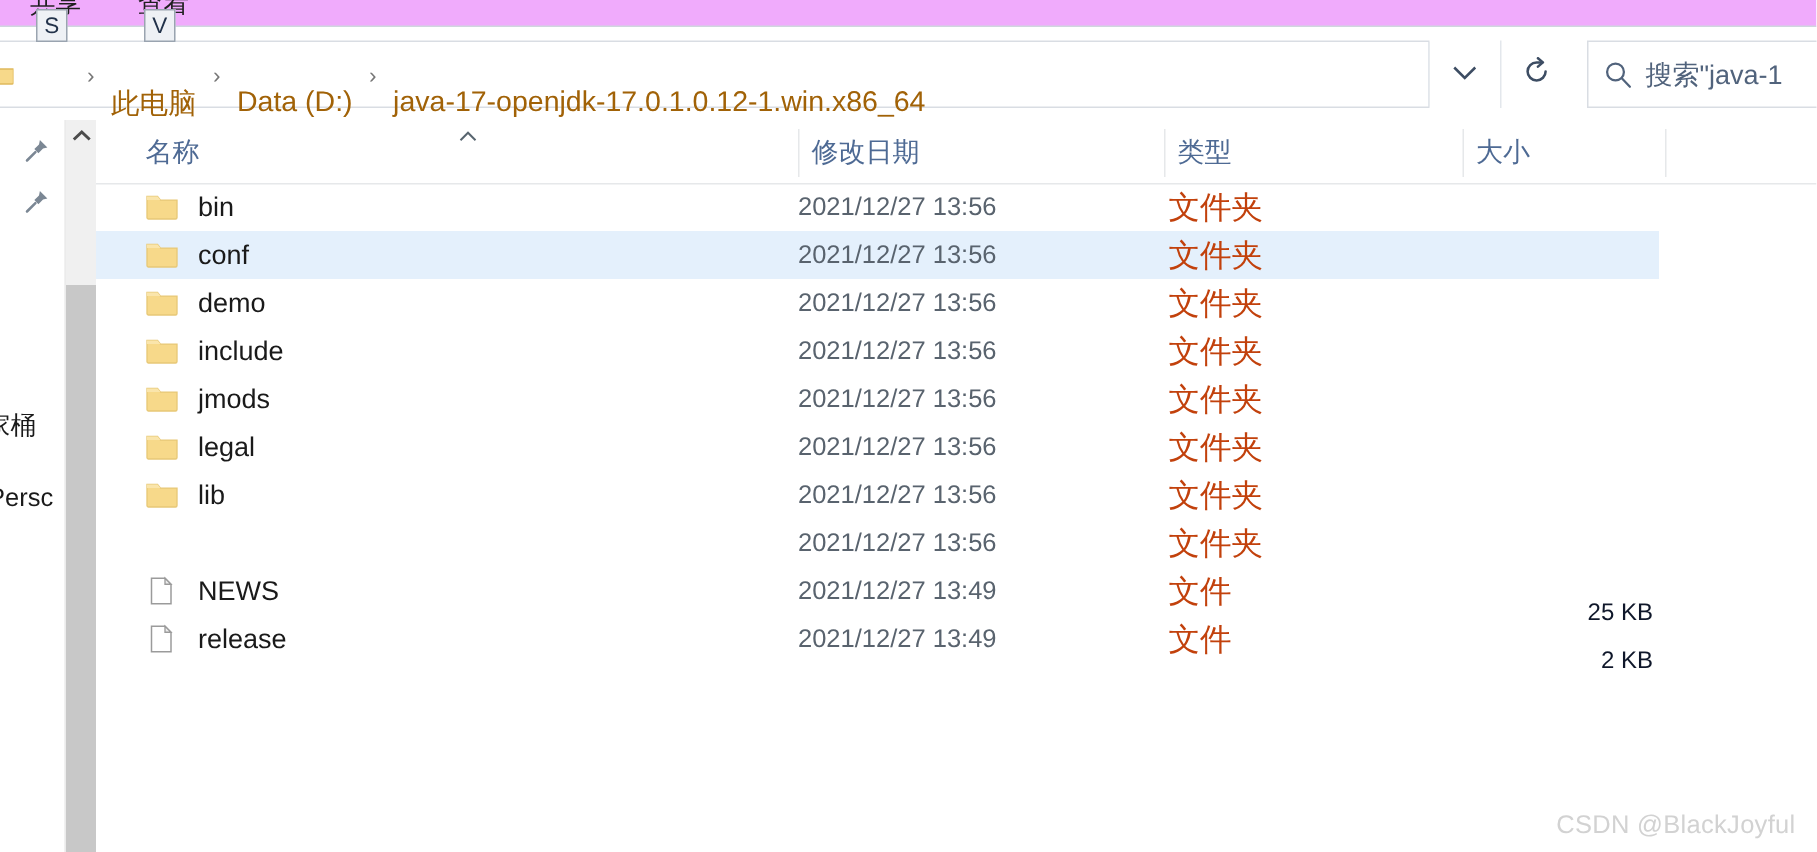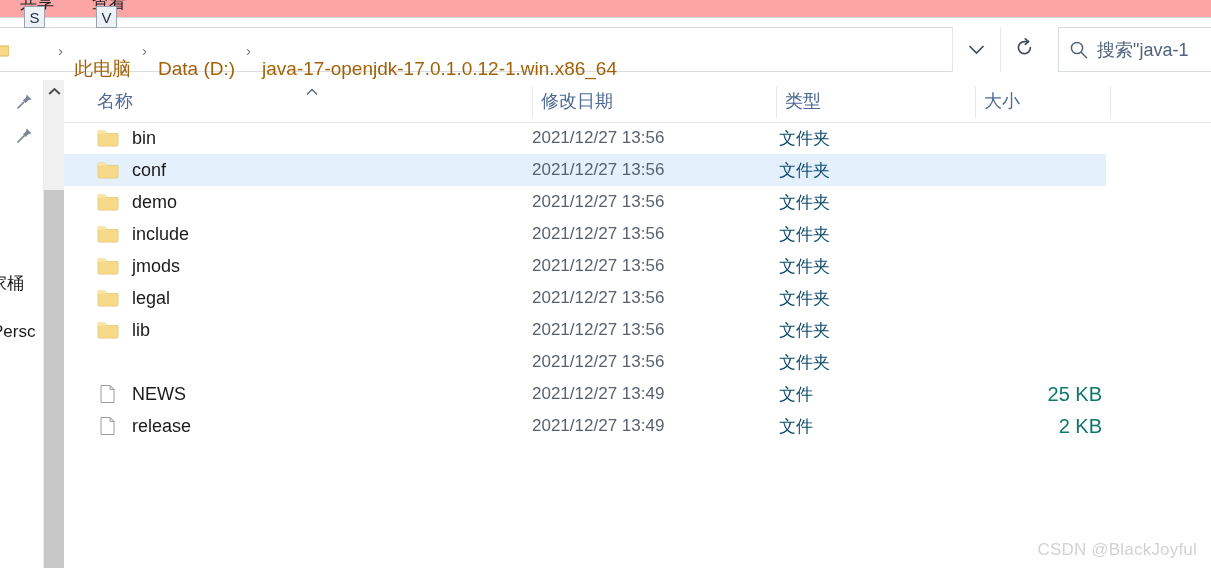--- a/index.html
+++ b/index.html
@@ -15,21 +15,21 @@
     font-family: "Liberation Sans", "DejaVu Sans", sans-serif;
     -webkit-font-smoothing: antialiased;
   }
 
   
   .ribbon-strip {
     position: absolute;
     left: 0; top: 0;
     width: 1211px;
     height: 18px;
-    background: #fca5a5;
+    background: #f0abfc;
     overflow: hidden;
     text-align: center;
   }
   .ribbon-tab {
     position: absolute;
     top: -9px;
     font-size: 17px;
     color: #1f1f1f;
     white-space: nowrap;
   }
@@ -271,33 +271,33 @@
     font-size: 17px;
     color: #59636e;
     white-space: nowrap;
   }
   .cell-type {
     position: absolute;
     left: 715px; top: 0;
     height: 32px;
     display: flex;
     align-items: center;
-    font-size: 17px;
-    color: #0c4a6e;
+    font-size: 21px;
+    color: #c2410c;
     white-space: nowrap;
   }
   .cell-size {
     position: absolute;
-    left: 860px; top: 0;
+    left: 860px; top: 15px;
     width: 178px; height: 32px;
     display: flex;
     align-items: center;
     justify-content: flex-end;
-    font-size: 20px;
-    color: #0f766e;
+    font-size: 16px;
+    color: #0f172a;
     white-space: nowrap;
   }
 
   
   .watermark {
     position: absolute;
     right: 14px; bottom: 8px;
     font-size: 17px;
     color: #d2d2d2;
     white-space: nowrap;

